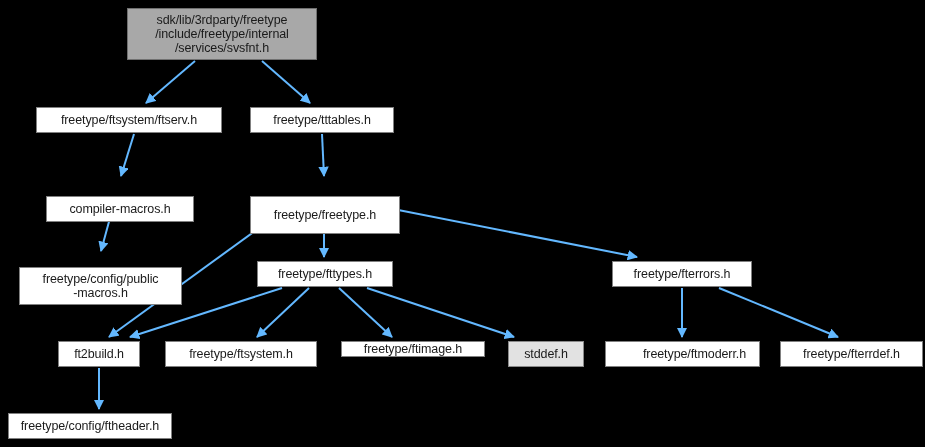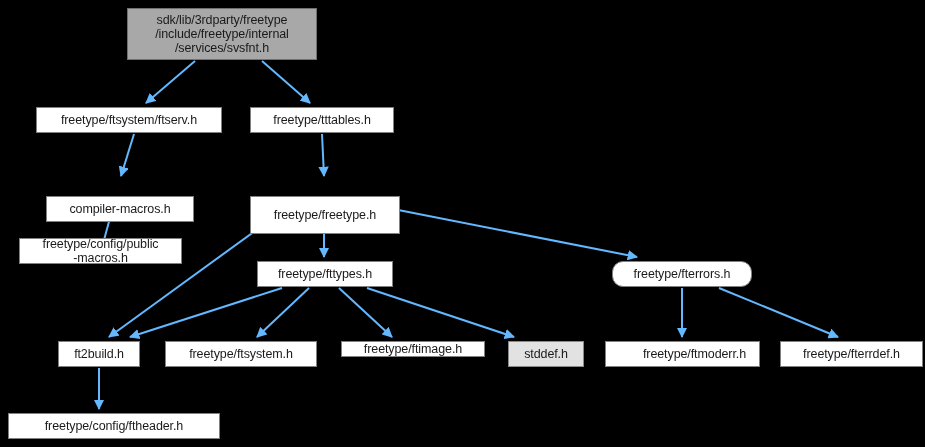--- a/index.html
+++ b/index.html
@@ -77,25 +77,25 @@
       </g>
   </svg>
   <div id="nodes">
       <div class="node root" style="left: 127px; top: 8px; width: 190px; height: 52px;">sdk/lib/3rdparty/freetype
 /include/freetype/internal
 /services/svsfnt.h</div>
       <div class="node" style="left: 36px; top: 107px; width: 186px; height: 26px;">freetype/ftsystem/ftserv.h</div>
       <div class="node" style="left: 250px; top: 107px; width: 144px; height: 26px;">freetype/tttables.h</div>
       <div class="node" style="left: 46px; top: 180px; width: 148px; height: 26px; margin-top: 16px;">compiler-macros.h</div>
       <div class="node" style="left: 250px; top: 196px; width: 150px; height: 38px;">freetype/freetype.h</div>
-      <div class="node" style="left: 19px; top: 238px; width: 163px; height: 26px;">freetype/config/public
+      <div class="node" style="left: 19px; top: 267px; width: 163px; height: 38px;">freetype/config/public
 -macros.h</div>
       <div class="node" style="left: 257px; top: 261px; width: 136px; height: 26px;">freetype/fttypes.h</div>
-      <div class="node" style="left: 612px; top: 261px; width: 140px; height: 26px; border-radius: 11px;">freetype/fterrors.h</div>
+      <div class="node" style="left: 612px; top: 261px; width: 140px; height: 26px;">freetype/fterrors.h</div>
       <div class="node" style="left: 58px; top: 341px; width: 82px; height: 26px;">ft2build.h</div>
       <div class="node" style="left: 165px; top: 341px; width: 152px; height: 26px;">freetype/ftsystem.h</div>
       <div class="node" style="left: 341px; top: 341px; width: 144px; height: 16px;">freetype/ftimage.h</div>
       <div class="node sys" style="left: 508px; top: 341px; width: 76px; height: 26px;">stddef.h</div>
       <div class="node" style="left: 605px; top: 341px; width: 155px; height: 26px; padding-left: 24px;">freetype/ftmoderr.h</div>
       <div class="node" style="left: 780px; top: 341px; width: 143px; height: 26px;">freetype/fterrdef.h</div>
-      <div class="node" style="left: 8px; top: 413px; width: 212px; height: 26px;">freetype/config/ftheader.h</div>
+      <div class="node" style="left: 8px; top: 413px; width: 164px; height: 26px;">freetype/config/ftheader.h</div>
     </div>
 </div>
 
 </body></html>

